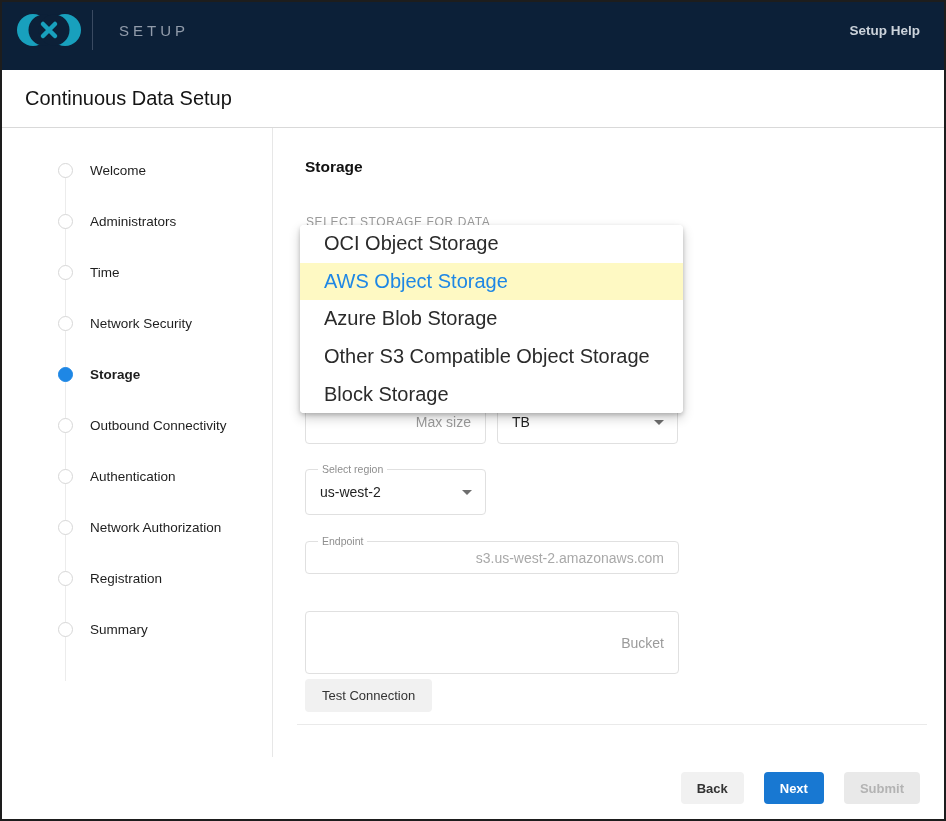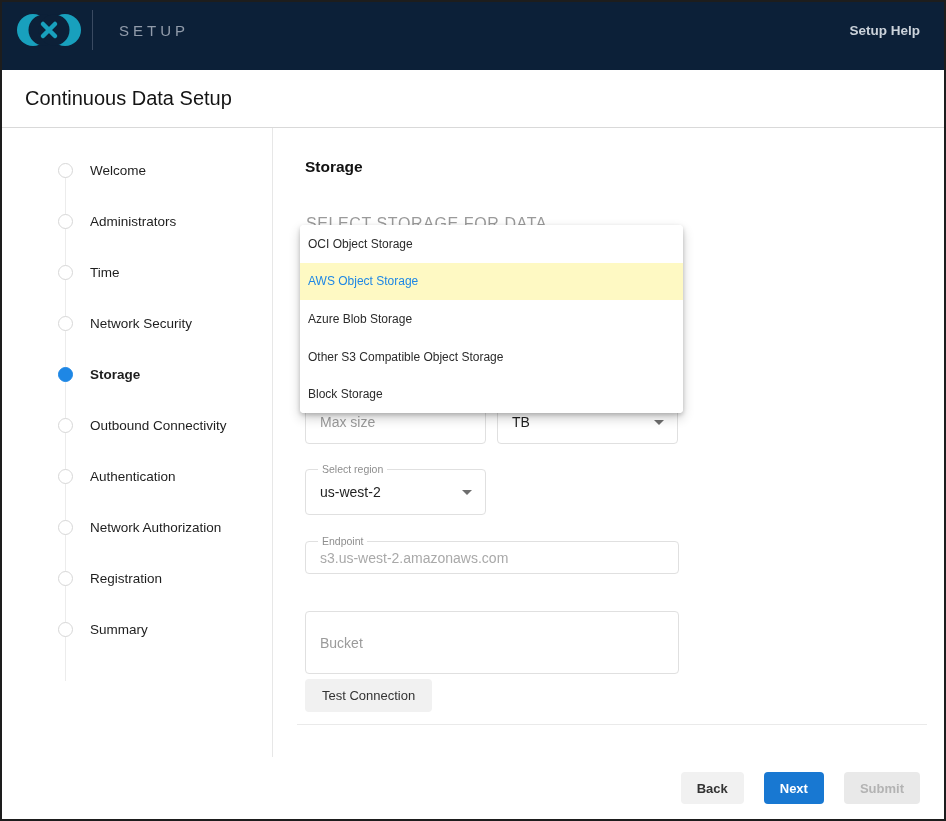--- a/index.html
+++ b/index.html
@@ -54,32 +54,33 @@
   }
   .step.active .step-dot { background:#1e87e5; border-color:#1e87e5; }
   .step-label { margin-left:17px; font-size:13.5px; color:#1e1e1e; }
   .step.active .step-label { font-weight:700; }
 
   
   .content { flex:1; position:relative; background:#fff; }
   .section-title { position:absolute; left:32px; top:30px; font-size:15.5px; font-weight:700; color:#111; }
 
   .cutoff-label {
-    position:absolute; left:33px; top:87px; font-size:16px; color:#9a9a9a;
+    position:absolute; left:33px; top:87px; font-size:12px; color:#9a9a9a;
     letter-spacing:0.6px; white-space:nowrap;
   }
 
   
   .field {
     position:absolute; background:#fff; border:1px solid #e0e0e0; border-radius:4px;
   }
   .field input {
     width:100%; height:100%; border:none; outline:none; background:transparent;
     font-family:"Liberation Sans", sans-serif; font-size:14px; color:#2a2a2a;
     padding:0 14px;
+    text-align:right;
   }
   .field input::placeholder { color:#9b9b9b; opacity:1; }
   .field input.disabled-value { color:#a9a9a9; }
   .notch-label {
     position:absolute; top:-7px; left:12px; background:#fff; padding:0 4px;
     font-size:10.5px; color:#8e8e8e; line-height:12px;
   }
   .select-value { font-size:14px; color:#1f1f1f; padding-left:14px; line-height:1; }
   .select-box { display:flex; align-items:center; cursor:pointer; }
   .caret {
@@ -105,22 +106,22 @@
   }
 
   
   .dropdown {
     position:absolute; left:27px; top:97px; width:383px; z-index:5;
     background:#fff; border-radius:4px;
     box-shadow:0 2px 4px rgba(0,0,0,0.18), 0 5px 12px rgba(0,0,0,0.20);
     padding:0; overflow:hidden;
   }
   .dropdown-item {
-    height:37.6px; display:flex; align-items:center; padding-left:8px;
-    font-size:12px; color:#2b2b2b; cursor:pointer; background:#fff;
+    height:37.6px; display:flex; align-items:center; padding-left:24px;
+    font-size:20px; color:#2b2b2b; cursor:pointer; background:#fff;
   }
   .dropdown-item.selected { background:#fef9c3; color:#1e87e5; }
 
   
   .footer {
     height:62px; display:flex; align-items:center; justify-content:flex-end;
     padding-right:24px; background:#fff;
   }
   .btn {
     height:32px; padding:0 16px; border:none; border-radius:4px;

